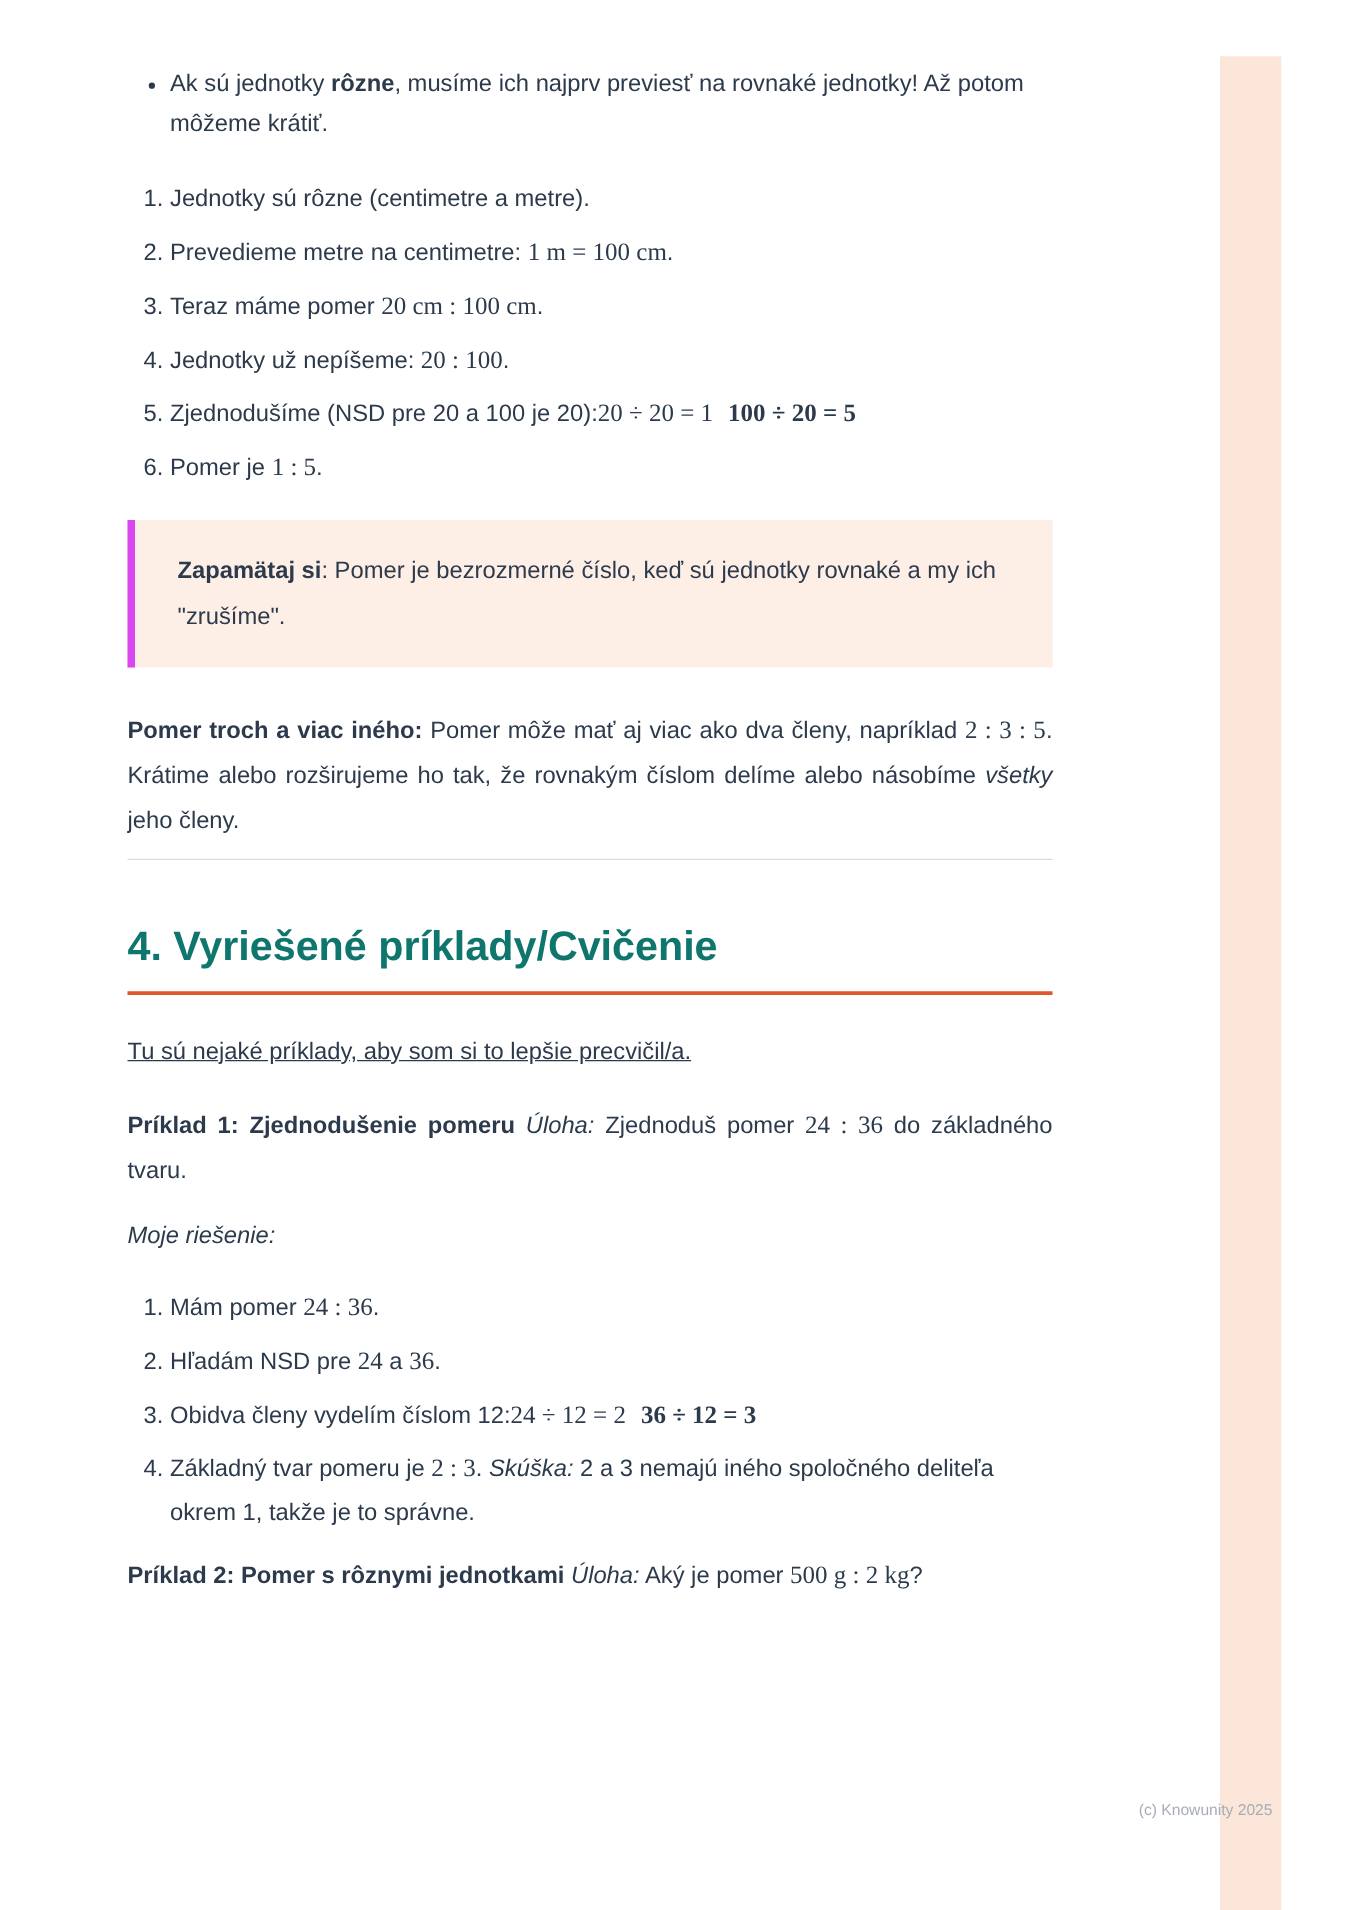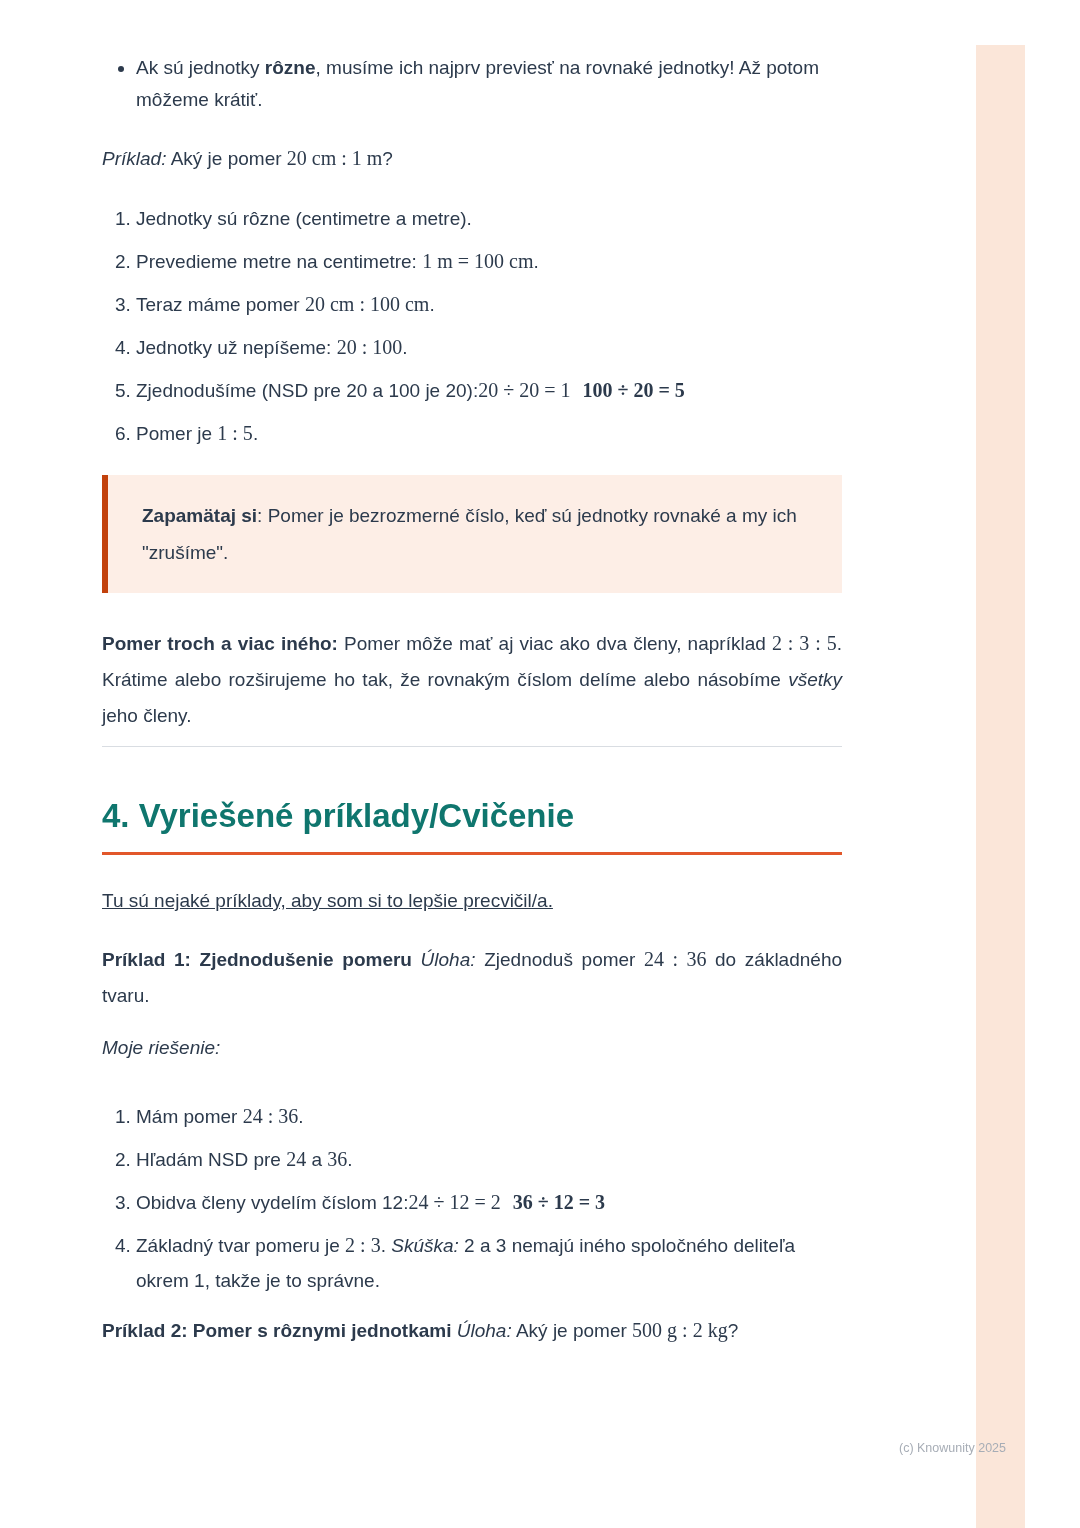--- a/index.html
+++ b/index.html
@@ -21,61 +21,60 @@
 
   ul.top-list { list-style:disc; padding-left:34px; }
   ul.top-list > li { line-height:32px; }
 
   .example-line { margin-top:26px; line-height:32px; }
 
   ol.steps { list-style:decimal; padding-left:34px; margin-top:26px; }
   ol.steps > li { line-height:35px; margin-bottom:8px; }
 
   .callout {
-    margin-top:24px; background:#fdeee6; border-left:6px solid #c2410c;
+    margin-top:24px; background:#fdeee6; border-left:6px solid #d946ef;
     padding:22px 30px 22px 34px;
   }
   .callout p { line-height:37px; }
 
   .para { margin-top:32px; line-height:36px; }
   .justify { text-align:justify; }
 
   .divider { border:none; border-top:1px solid #d9dde2; margin-top:12px; }
 
   .section-heading {
     margin-top:48px; font-size:33px; font-weight:bold; color:#0f766e;
     padding-bottom:16px; border-bottom:3px solid #e2572a; line-height:41px;
   }
   .intro-para { margin-top:28px; line-height:36px;text-decoration:underline; }
   .ex-para { margin-top:22px; line-height:36px; }
   .solution-label { margin-top:16px; line-height:36px; }
 
-  ol.steps2 { margin-top:33px; }
+  ol.steps2 { margin-top:22px; }
   ol.steps ul.sub-list { list-style:disc; padding-left:33px; margin-top:6px; margin-bottom:16px; }
   ol.steps ul.sub-list > li { line-height:35px; margin-bottom:7px; }
 
   .final-para { margin-top:14px; line-height:36px; }
 
   .copyright {
-    position:absolute; top:1441px; right:74px; font-size:12.5px;
+    position:absolute; top:1441px; right:62px; font-size:12.5px;
     color:#a7adb6; z-index:5;
   }
 </style>
 </head>
 <body>
 
 <div class="side-stripe"></div>
 
 <div class="content">
 
   <ul class="top-list">
     <li><span>Ak sú jednotky </span><b>rôzne</b><span>, musíme ich najprv previesť na rovnaké jednotky! Až potom môžeme krátiť.</span></li>
   </ul>
 
-  <p class="example-line"><i>Príklad:</i><span> Aký je pomer </span><span class="math">20 cm : 1 m</span><span>?</span></p>
 
   <ol class="steps">
     <li><span>Jednotky sú rôzne (centimetre a metre).</span></li>
     <li><span>Prevedieme metre na centimetre: </span><span class="math">1 m = 100 cm</span><span>.</span></li>
     <li><span>Teraz máme pomer </span><span class="math">20 cm : 100 cm</span><span>.</span></li>
     <li><span>Jednotky už nepíšeme: </span><span class="math">20 : 100</span><span>.</span></li>
     <li><span>Zjednodušíme (NSD pre 20 a 100 je 20):</span><span class="math">20 ÷ 20 = 1</span><span class="math math-gap">100 ÷ 20 = 5</span></li>
     <li><span>Pomer je </span><span class="math">1 : 5</span><span>.</span></li>
   </ol>
 

